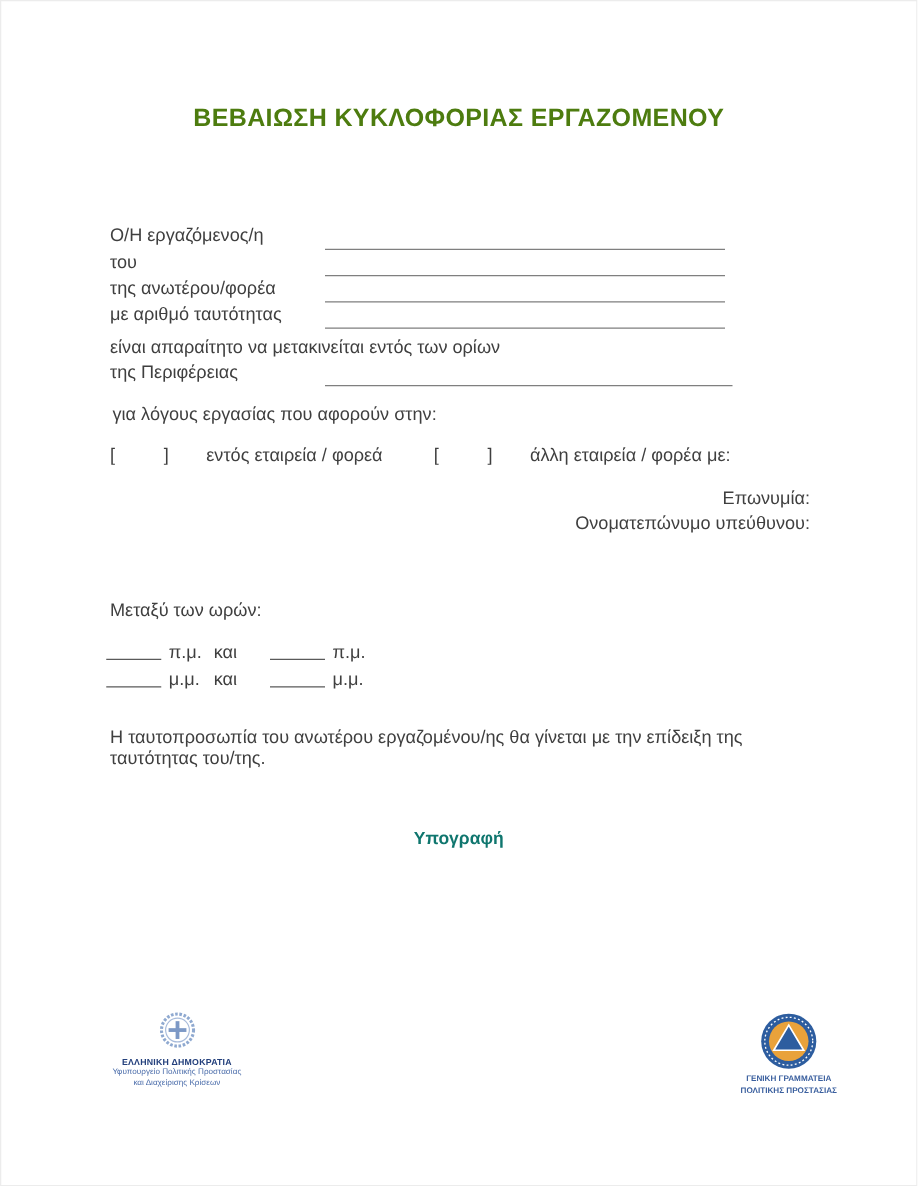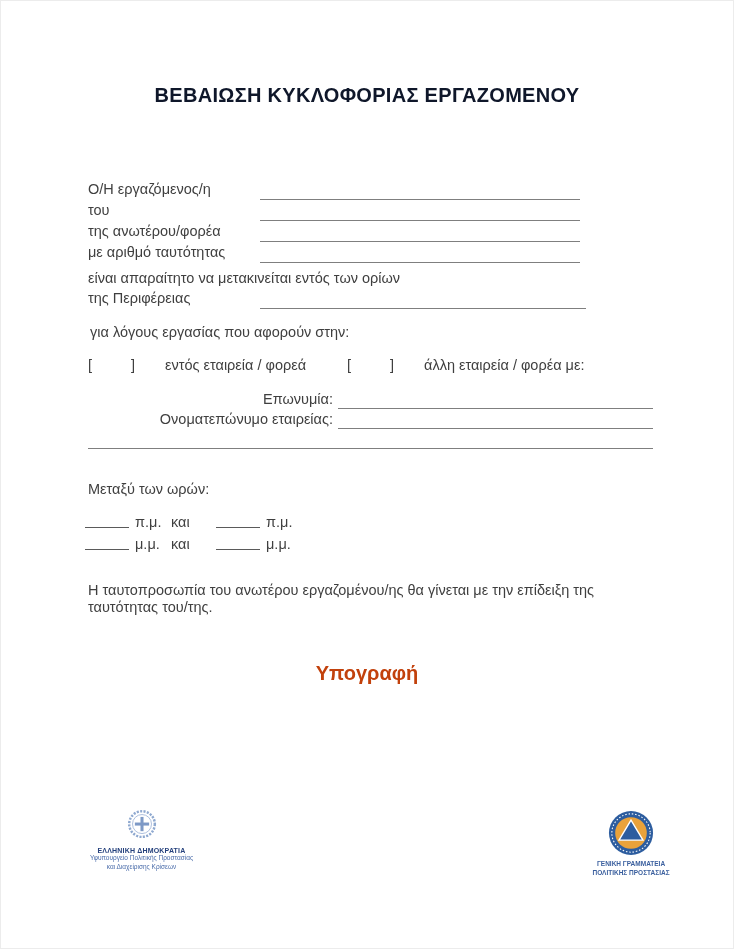--- a/index.html
+++ b/index.html
@@ -17,21 +17,21 @@
     margin:0 auto;
     background:#fff;
     outline:1px solid #ececec;outline-offset:-1px;
     font-family:"Liberation Sans","DejaVu Sans",sans-serif;
     color:var(--text);
     font-size:14.5px;
     overflow:hidden;
   }
   .doc-title{
     position:absolute;top:84px;left:0;width:100%;
-    text-align:center;font-size:20px;font-weight:bold;color:#0f172a;
+    text-align:center;font-size:20px;font-weight:bold;color:#4d7c0f;
     letter-spacing:.3px;
   }
   
   .identity{position:absolute;top:179px;left:88px;width:492px;}
   .field-row{display:flex;align-items:flex-end;height:21px;}
   .field-row .flabel{width:172px;line-height:21px;white-space:nowrap;}
   .field-row .fline{flex:1;height:17px;border-bottom:1px solid var(--line);}
   
   .movement{position:absolute;top:268px;left:88px;width:498px;}
   .movement .intro{line-height:20px;}
@@ -42,38 +42,38 @@
   .options{position:absolute;top:355px;left:88px;width:560px;height:20px;}
   .options span{position:absolute;top:0;line-height:20px;white-space:nowrap;}
   .cb1-open{left:0;}
   .cb1-close{left:43px;}
   .opt1-label{left:77px;}
   .cb2-open{left:259px;}
   .cb2-close{left:302px;}
   .opt2-label{left:336px;text-align:right;}
   
   .company{position:absolute;top:389px;left:88px;width:565px;}
-  .company .crow{display:flex;align-items:flex-end;height:20px;}
+  .company .crow{display:flex;align-items:flex-end;height:20px;flex-direction:column;}
   .company .clabel{width:245px;text-align:right;padding-right:5px;line-height:20px;white-space:nowrap;}
   .company .cline{flex:1;height:16px;border-bottom:1px solid var(--line);}
   
   .hours-heading{position:absolute;top:479px;left:88px;line-height:20px;}
   .hours{position:absolute;top:512px;left:85px;width:240px;}
   .hrow{position:relative;height:22px;}
   .hrow span{position:absolute;top:0;line-height:20px;}
   .hrow .hline{height:15px;border-bottom:1px solid #5a5a5a;width:44px;}
   .hrow .hl1{left:0;}
   .hrow .hsuf1{left:50px;}
   .hrow .hconj{left:86px;}
   .hrow .hl2{left:131px;}
   .hrow .hsuf2{left:181px;}
   
   .note{position:absolute;top:582px;left:88px;width:578px;line-height:17px;}
   
-  .signature{position:absolute;top:662px;left:0;width:100%;text-align:center;font-weight:bold;font-size:20px;color:#c2410c;}
+  .signature{position:absolute;top:662px;left:0;width:100%;text-align:center;font-weight:bold;font-size:14px;color:#0f766e;}
   
   .footer-left{position:absolute;left:84px;top:806px;width:115px;text-align:center;}
   .footer-left .fl-title{font-size:7px;font-weight:bold;color:var(--navy);margin-top:3px;letter-spacing:.2px;}
   .footer-left .fl-sub{font-size:6.5px;color:#4a6caa;line-height:8.5px;}
   .footer-right{position:absolute;left:588px;top:810px;width:86px;text-align:center;}
   .footer-right .fr-text{font-size:6.5px;font-weight:bold;color:var(--footer-blue);line-height:8.5px;}
   .footer-right .fr-text:first-of-type{margin-top:4px;}
   .emblem-svg{display:block;margin:0 auto;}
 </style>
 </head>
@@ -120,21 +120,21 @@
     <span class="cb2-close">]</span>
     <span class="opt2-label">άλλη εταιρεία / φορέα με:</span>
   </div>
 
   <div class="company">
     <div class="crow">
       <span class="clabel">Επωνυμία:</span>
       <span class="cline"></span>
     </div>
     <div class="crow">
-      <span class="clabel">Ονοματεπώνυμο εταιρείας:</span>
+      <span class="clabel">Ονοματεπώνυμο υπεύθυνου:</span>
       <span class="cline"></span>
     </div>
     <div class="crow">
       <span class="cline"></span>
     </div>
   </div>
 
   <div class="hours-heading">Μεταξύ των ωρών:</div>
 
   <div class="hours">

